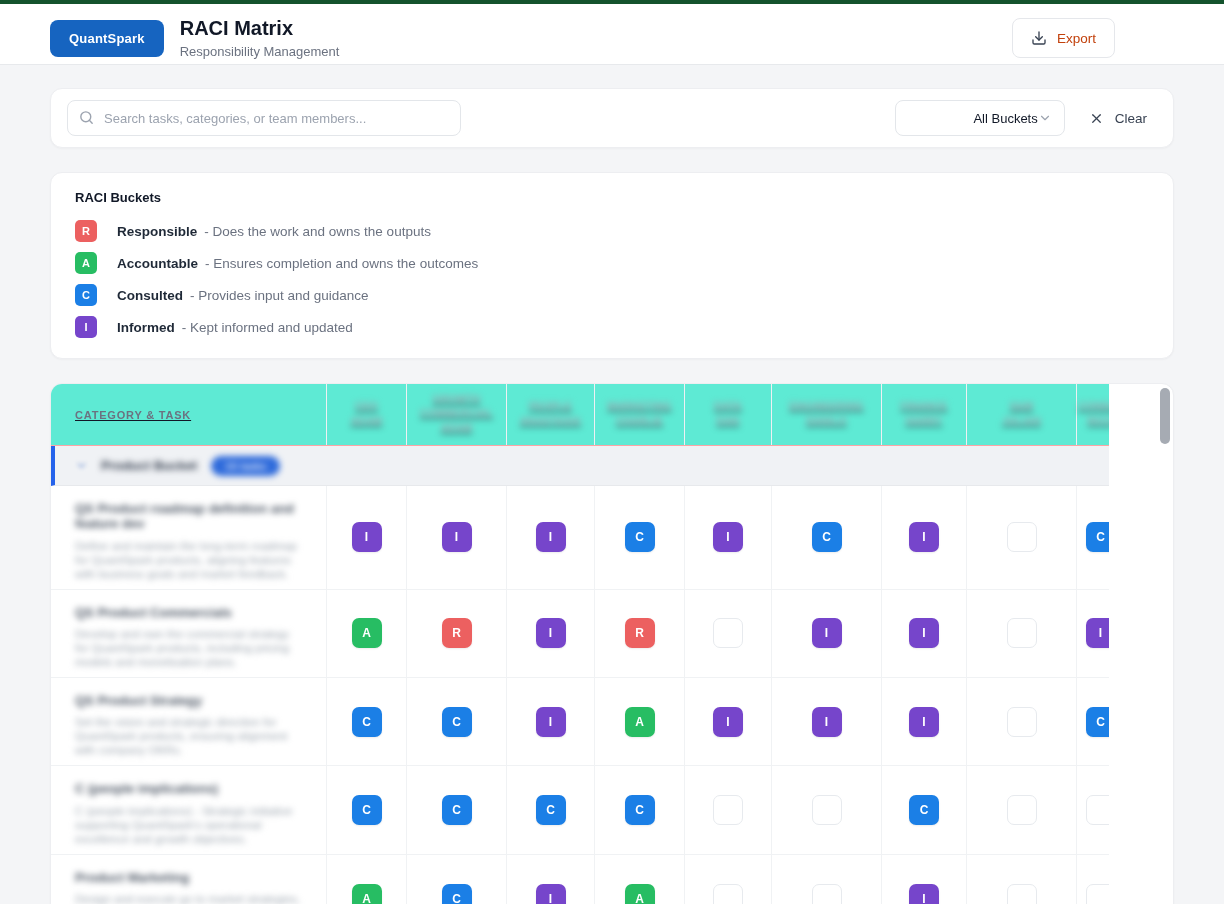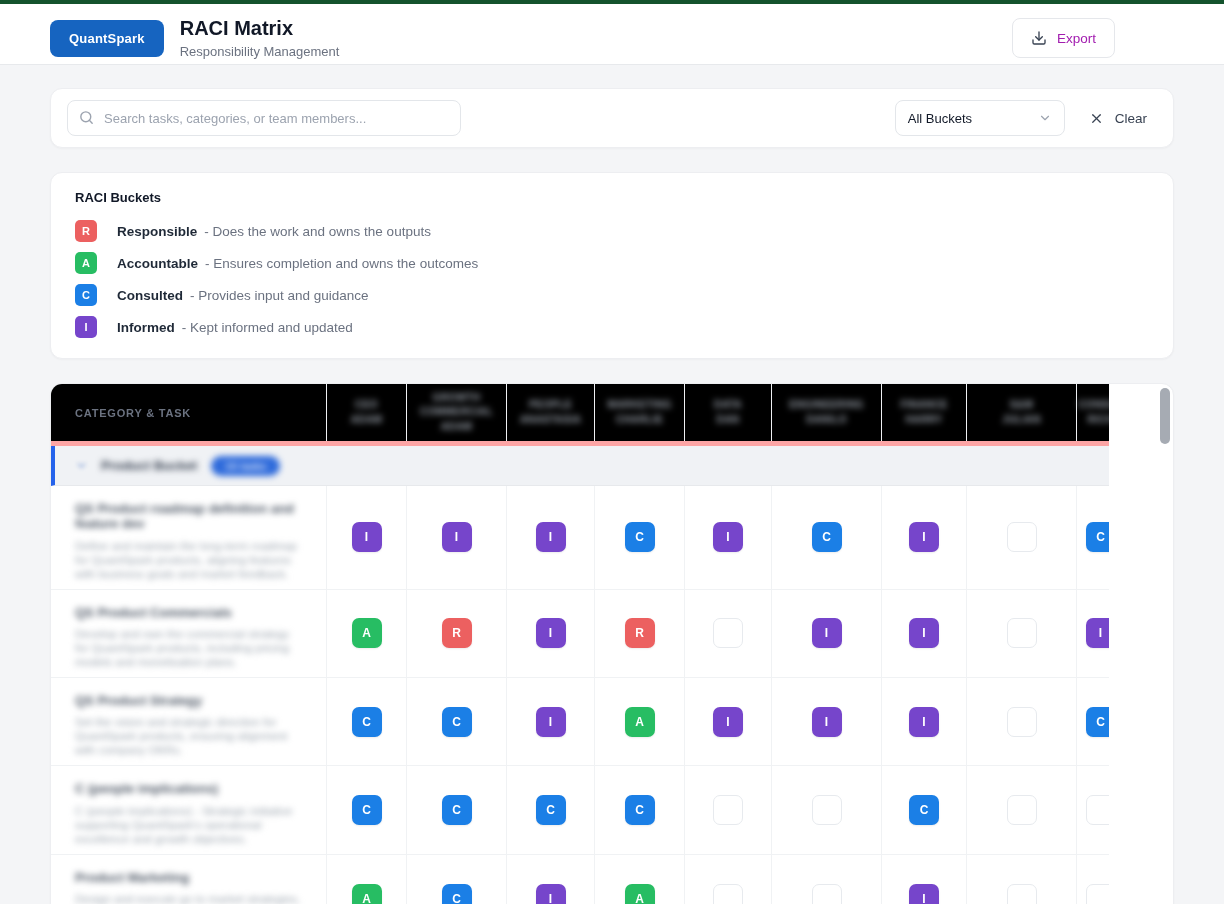--- a/index.html
+++ b/index.html
@@ -12,52 +12,52 @@
     align-items:center; height:61px; padding:8px 109px 0 50px; }
   .logo-badge { background:#1664c0; color:#fff; font-weight:bold; font-size:13px;
     padding:11px 19px; border-radius:8px; letter-spacing:.2px; }
   .header-titles { margin-left:16px; }
   .header-title { font-size:20px; font-weight:700; color:#111827; }
   .header-subtitle { font-size:13px; color:#6b7280; margin-top:4px; }
   .header-actions { margin-left:auto; display:flex; gap:14px; align-items:center; }
   .btn { display:flex; align-items:center; gap:10px; height:40px; padding:0 18px;
     border-radius:8px; font-size:13.5px; font-family:inherit; cursor:pointer; }
   .btn-primary { background:#2d9bf0; color:#fff; border:1px solid #2d9bf0; }
-  .btn-secondary { background:#fff; color:#a21caf; border:1px solid #e5e7eb; }
+  .btn-secondary { background:#fff; color:#c2410c; border:1px solid #e5e7eb; }
 
   .main { padding:23px 50px; }
   .card { background:#fff; border:1px solid #edeef1; border-radius:12px;
     box-shadow:0 1px 2px rgba(16,24,40,.03); }
 
   .filter-card { display:flex; align-items:center; padding:11px 16px; }
   .search-box { position:relative; width:394px; }
   .search-input { width:100%; height:36px; border:1px solid #e3e6ea; border-radius:8px;
     padding:0 12px 0 36px; font-size:13px; color:#111827; background:#fff; font-family:inherit; }
   .search-input::placeholder { color:#9ca3af; }
   .search-icon { position:absolute; left:11px; top:9px; }
   .filter-right { margin-left:auto; display:flex; align-items:center; gap:14px; }
   .select { width:170px; height:36px; border:1px solid #e3e6ea; border-radius:8px;
-    display:flex; align-items:center; justify-content:space-between; padding:0 12px;
+    display:flex; align-items:center; justify-content:flex-end; padding:0 12px;
     font-size:13px; color:#111827; background:#fff; cursor:pointer; }
   .clear-btn { display:flex; align-items:center; gap:11px; background:none; border:none;
     font-size:13.5px; color:#374151; padding:0 10px; cursor:pointer; font-family:inherit; }
 
   .legend-card { margin-top:24px; padding:17px 24px 10px; }
   .legend-title { font-size:13px; font-weight:700; color:#111827; margin-bottom:15px; }
   .legend-item { display:flex; align-items:center; margin-bottom:10px; height:22px; }
   .legend-badge { width:22px; height:22px; border-radius:5px; color:#fff; font-size:11px;
     font-weight:700; display:flex; align-items:center; justify-content:center; flex:none; }
   .legend-name { margin-left:20px; font-size:13.5px; font-weight:700; color:#1f2937; }
   .legend-desc { margin-left:7px; font-size:13.5px; color:#6b7280; }
 
   .table-card { margin-top:24px; position:relative; height:620px; overflow:hidden; }
   .matrix-scroll { width:1058px; overflow:hidden; }
   .matrix-inner { width:1073px; }
 
-  .matrix-header { display:flex; height:62px; border-bottom:5px solid #fca5a5; background:#000000; }
+  .matrix-header { display:flex; height:62px; border-bottom:1px solid #fca5a5; background:#5eead4;text-decoration:underline; }
   .mh-first { width:275px; flex:none; display:flex; align-items:center; padding-left:24px;
     font-size:11px; font-weight:700; letter-spacing:.8px; color:#6b7280; }
   .mh-col { flex:none; display:flex; align-items:center; justify-content:center;
     text-align:center; border-left:1px solid #eef0f3; padding:0 5px; }
   .mh-col-label { font-size:10px; font-weight:600; color:#9aa1ab; letter-spacing:.4px;
     line-height:1.45; text-transform:uppercase; filter:blur(3px); }
 
   .category-row { display:flex; align-items:center; height:40px; background:#f0f2f5;
     border-left:4px solid #2563eb; border-bottom:1px solid #e7e9ec; padding-left:20px; cursor:pointer; }
   .cat-chevron { display:flex; filter:blur(2px); }

